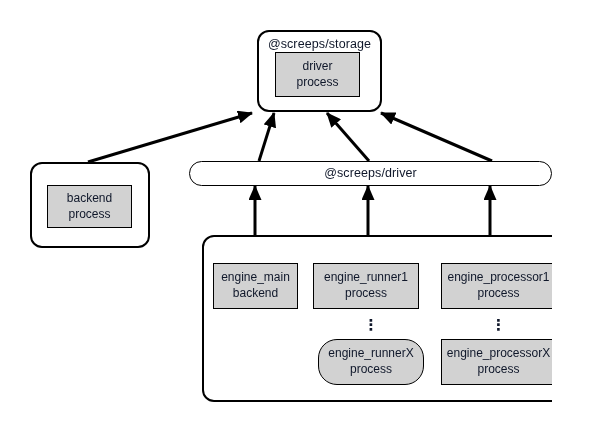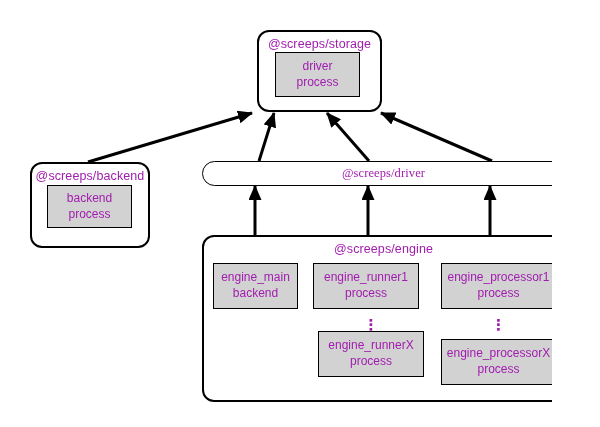--- a/index.html
+++ b/index.html
@@ -2,21 +2,21 @@
 <html><head>
 <meta charset="utf-8">
 <style>
   html, body { margin: 0; padding: 0; background: #ffffff; }
   .canvas {
     position: relative;
     width: 552px;
     height: 427px;
     background: #ffffff;
     font-family: "Liberation Sans", "DejaVu Sans", sans-serif;
-    color: #a21caf;
+    color: #0f172a;
     overflow: hidden;
   }
   .edges {
     position: absolute;
     left: 0; top: 0;
     width: 600px; height: 427px;
     pointer-events: none;
   }
   .edge { stroke: #000; stroke-width: 3; }
   .node {
@@ -28,22 +28,22 @@
   }
   .node-title {
     text-align: center;
     font-size: 12.5px;
     padding-top: 5px;
     letter-spacing: 0.1px;
   }
   .node-storage { left: 257px; top: 30px;  width: 125px; height: 82px; }
   .node-backend { left: 30px;  top: 162px; width: 120px; height: 86px; }
   .node-driver  {
-    left: 202px; top: 161px; width: 363px; height: 25px;
-    border-radius: 13px; border-width: 1.5px; font-family: Liberation Serif, serif;
+    left: 189px; top: 161px; width: 363px; height: 25px;
+    border-radius: 13px; border-width: 1.5px;
   }
   .node-driver .node-title { padding-top: 0; line-height: 22px; }
   .node-engine  { left: 202px; top: 235px; width: 363px; height: 167px; }
 
   .proc {
     position: absolute;
     background: #d2d2d2;
     border: 1.5px solid #000;
     box-sizing: border-box;
     display: flex;
@@ -53,21 +53,21 @@
     font-size: 12px;
     line-height: 1.32;
     white-space: pre-line;
   }
   .node-storage .proc { left: 16px; top: 20px; width: 85px; height: 45px; }
   .node-backend .proc { left: 15px; top: 21px; width: 85px; height: 43px; }
 
   .proc-main       { left: 9px;   top: 26px;  width: 85px;  height: 46px; }
   .proc-runner1    { left: 101px; top: 26px;  width: 106px; height: 46px; margin-left: 8px; }
   .proc-processor1 { left: 237px; top: 26px;  width: 115px; height: 46px; text-align: center; }
-  .proc-runnerX    { left: 114px; top: 94px; width: 106px; height: 46px; }
+  .proc-runnerX    { left: 114px; top: 102px; width: 106px; height: 46px; border-radius: 19px; }
   .proc-processorX { left: 237px; top: 102px; width: 115px; height: 46px; }
 
   .dots {
     position: absolute;
     top: 72px;
     height: 30px;
     display: flex;
     align-items: center;
     justify-content: center;
     font-size: 15px;
@@ -97,31 +97,29 @@
       <line x1="490" y1="235" x2="490" y2="186" class="edge" marker-end="url(#arrowhead)"></line>
     </svg>
 
   <div class="node node-storage">
     <div class="node-title">@screeps/storage</div>
     <div class="proc">driver
 process</div>
   </div>
 
   <div class="node node-backend">
-    <div class="node-title">@screeps/backend</div>
     <div class="proc">backend
 process</div>
   </div>
 
   <div class="node node-driver">
     <div class="node-title">@screeps/driver</div>
   </div>
 
   <div class="node node-engine">
-    <div class="node-title">@screeps/engine</div>
 
     <div class="proc proc-main">engine_main
 backend</div>
 
     <div class="proc proc-runner1">engine_runner1
 process</div>
 
     <div class="proc proc-processor1">engine_processor1
 process</div>
 

